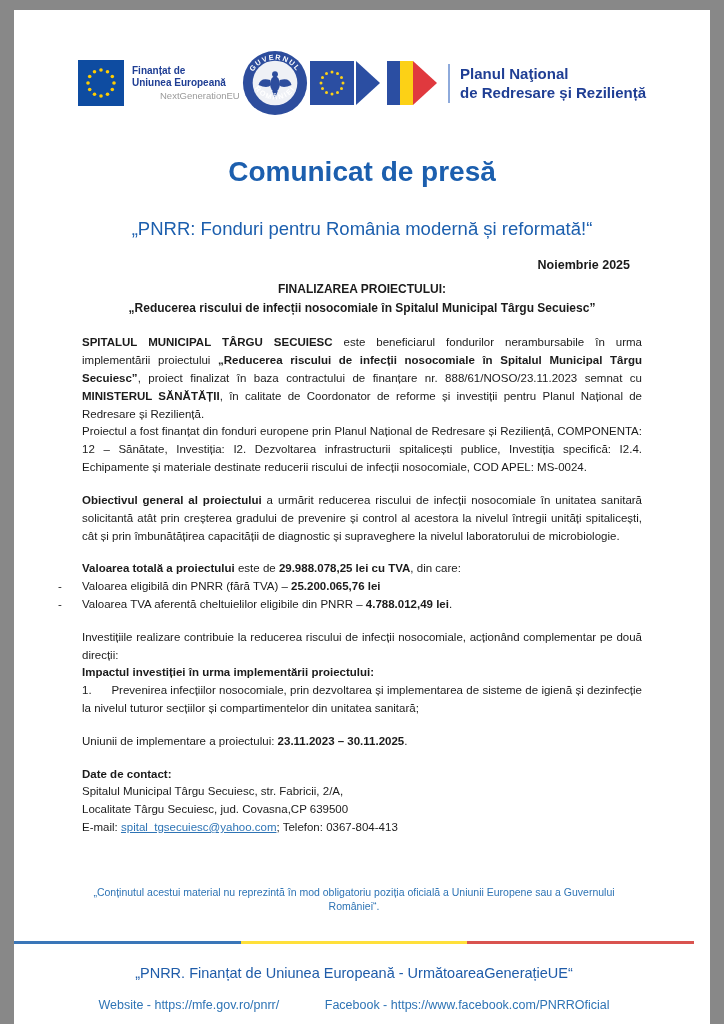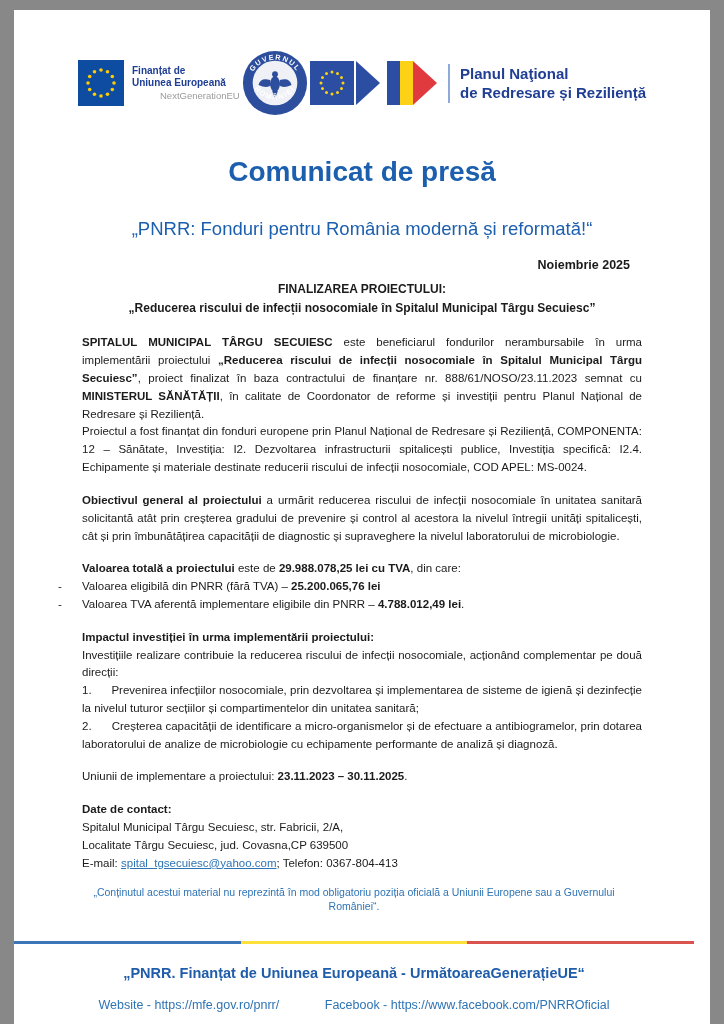--- a/index.html
+++ b/index.html
@@ -52,21 +52,21 @@
   
   .footer{position:absolute;left:0;right:16px;bottom:0;}
   .disclaimer{
     margin:0 64px;text-align:center;
     color:#2E74B5;font-size:10.5px;line-height:1.4;
   }
   .tricolor{display:flex;height:3px;margin-top:27px;}
   .tricolor span{flex:1;}
   .slogan{
     margin-top:21px;text-align:center;
-    color:#1F5CA9;font-weight:bold;font-size:14.5px;
+    color:#1F5CA9;font-weight:normal;font-size:14.5px;
   }
   .site-links{
     margin:17px 0 22px 0;text-align:center;
     color:#2E74B5;font-size:12.5px;
   }
   .site-links a{color:#2E74B5;text-decoration:none;cursor:pointer;}
   .site-links a + a{margin-left:26px;padding-left:16px;}
 </style>
 </head>
 <body>
@@ -166,27 +166,26 @@
       <div class="gap"></div>
       <p><b>Obiectivul general al proiectului</b><span> a urmărit reducerea riscului de infecții nosocomiale în unitatea sanitară solicitantă atât prin creșterea gradului de prevenire și control al acestora la nivelul întregii unități spitalicești, cât și prin îmbunătățirea capacității de diagnostic și supraveghere la nivelul laboratorului de microbiologie.</span></p>
       <div class="gap"></div>
       <p><b>Valoarea totală a proiectului</b><span> este de </span><b>29.988.078,25 lei cu TVA</b><span>, din care:</span></p>
       <div class="bullet">
         <span class="dash">-</span>
         <p><span>Valoarea eligibilă din PNRR (fără TVA) – </span><b>25.200.065,76  lei</b></p>
       </div>
       <div class="bullet">
         <span class="dash">-</span>
-        <p><span>Valoarea TVA aferentă implementare eligibile din PNRR – </span><b>4.788.012,49 lei</b><span>.</span></p>
-      </div>
-      <div class="gap"></div>
+        <p><span>Valoarea TVA aferentă cheltuielilor eligibile din PNRR – </span><b>4.788.012,49 lei</b><span>.</span></p>
+      </div>
+      <div class="gap"></div>
+      <p><span>Investițiile realizare contribuie la reducerea riscului de infecții nosocomiale, acționând complementar pe două direcții:</span></p>
       <p><b>Impactul investiției în urma implementării proiectului:</b></p>
-      <p><span>Investițiile realizare contribuie la reducerea riscului de infecții nosocomiale, acționând complementar pe două direcții:</span></p>
       <p><span>1.&nbsp;&nbsp;&nbsp;&nbsp;&nbsp;&nbsp;Prevenirea infecțiilor nosocomiale, prin dezvoltarea și implementarea de sisteme de igienă și dezinfecție la nivelul tuturor secțiilor și compartimentelor din unitatea sanitară;</span></p>
-      <p><span>2.&nbsp;&nbsp;&nbsp;&nbsp;&nbsp;&nbsp;Creșterea capacității de identificare a micro-organismelor și de efectuare a antibiogramelor, prin dotarea laboratorului de analize de microbiologie cu echipamente performante de analiză și diagnoză.</span></p>
       <div class="gap"></div>
       <p><span>Uniunii de implementare a proiectului: </span><b>23.11.2023 – 30.11.2025</b><span>.</span></p>
       <div class="gap"></div>
       <p><b>Date de contact:</b></p>
       <p><span>Spitalul Municipal Târgu Secuiesc, str. Fabricii, 2/A,</span></p>
       <p><span>Localitate Târgu Secuiesc, jud. Covasna,CP 639500</span></p>
       <p><span>E-mail: </span><a href="#" class="link">spital_tgsecuiesc@yahoo.com</a><span>; Telefon: 0367-804-413</span></p>
     </div>
   </div>
 

